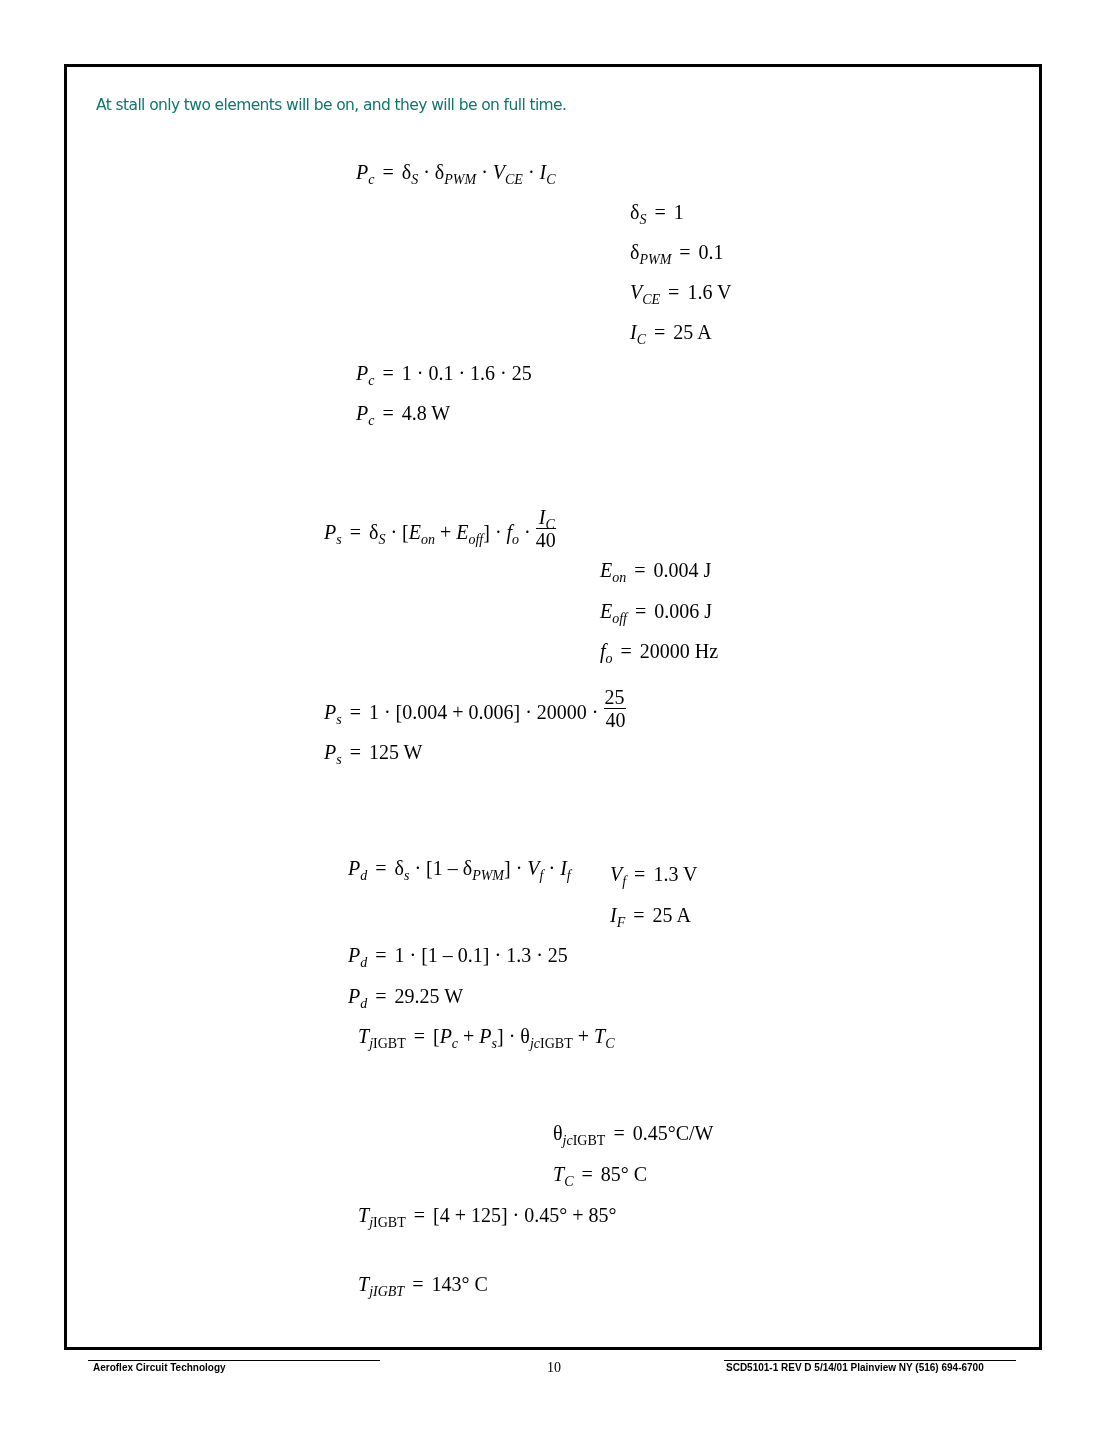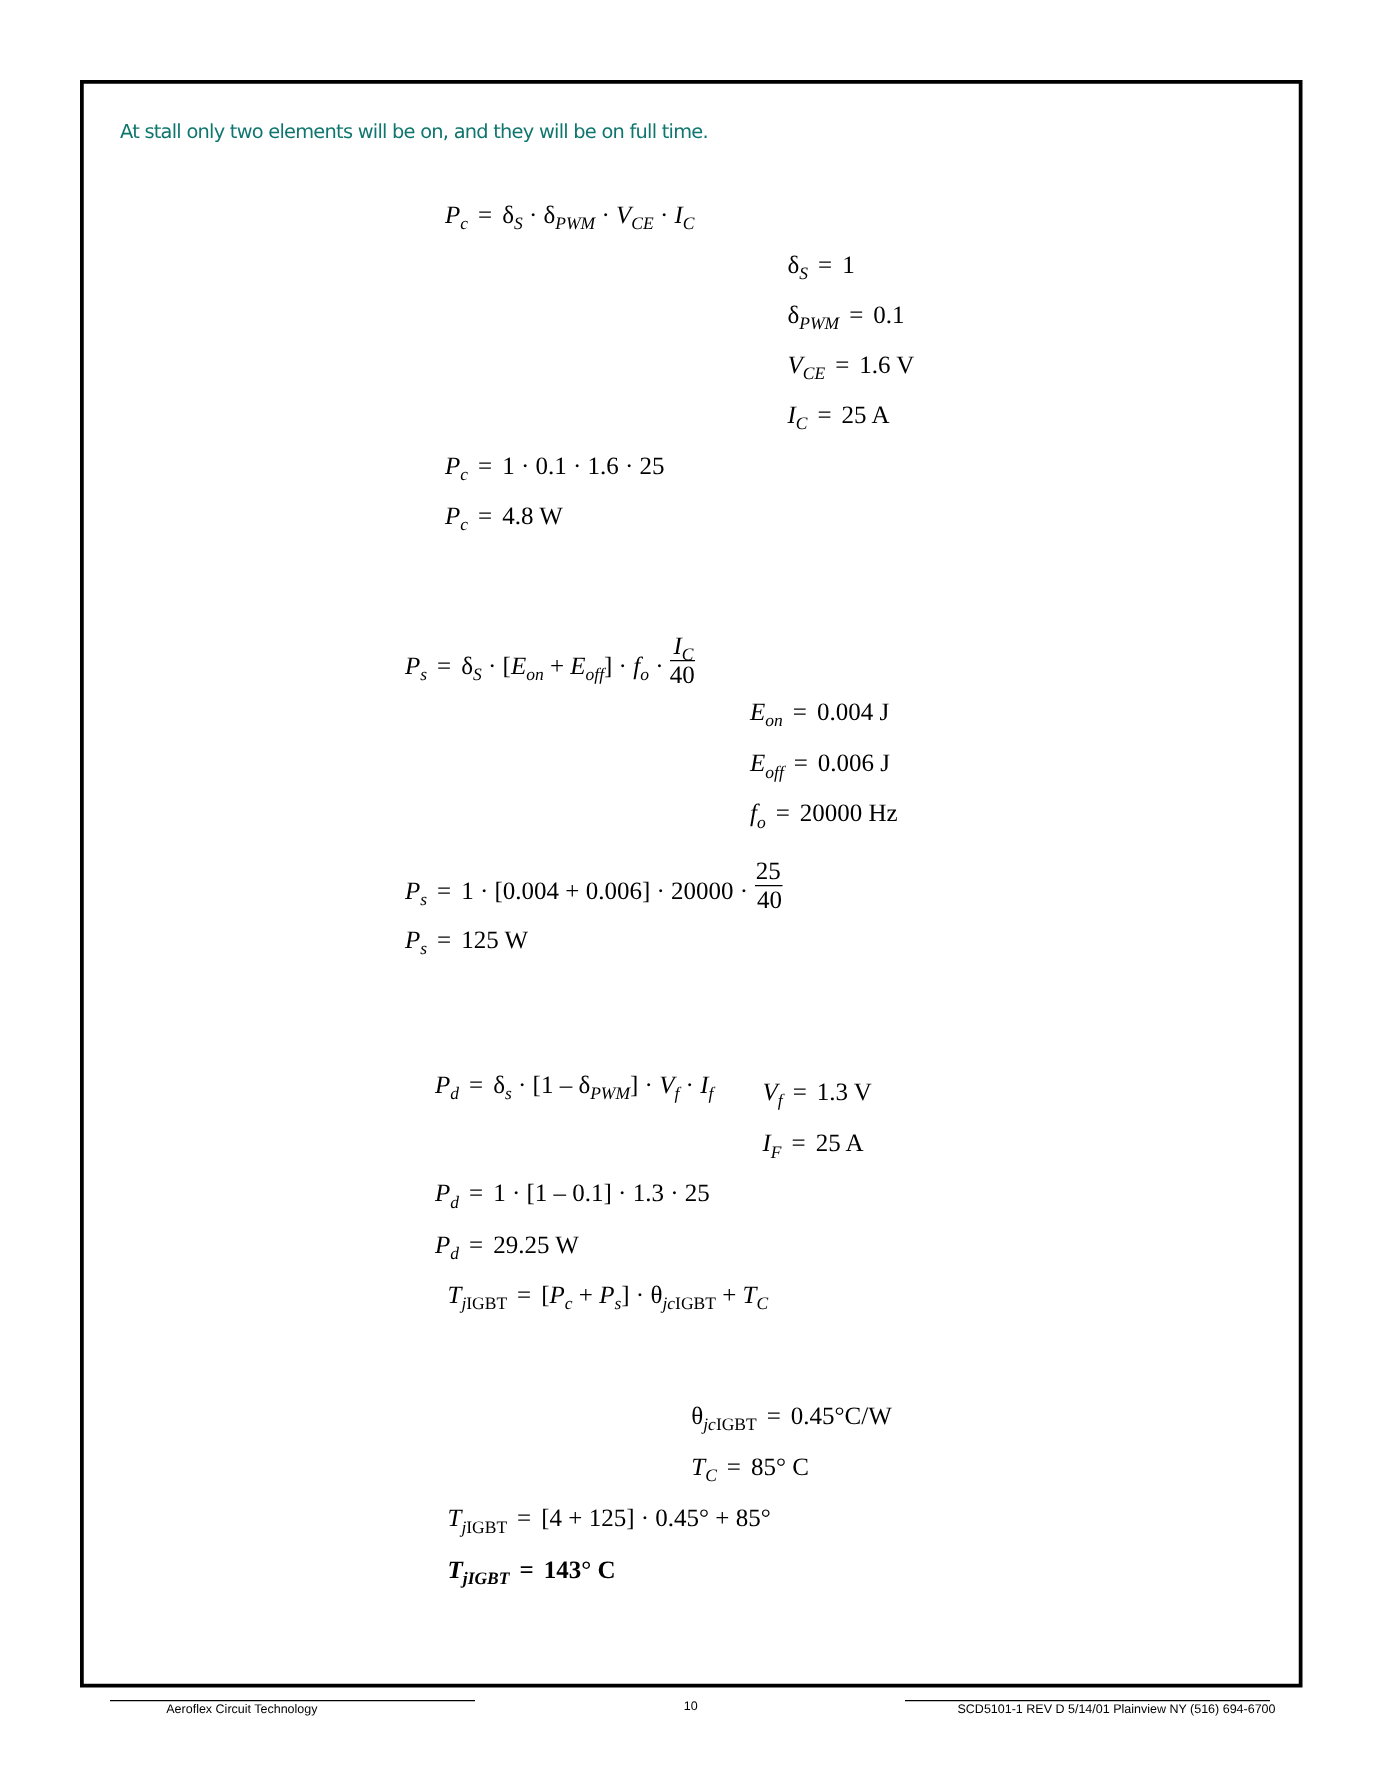--- a/index.html
+++ b/index.html
@@ -22,24 +22,24 @@
   .eq .sp { display: inline-block; width: 8px; }
   .frac {
     display: inline-block; vertical-align: middle; text-align: right; position: relative; top: -6px;
   }
   .frac .num { display: block; border-bottom: 1.5px solid #000; padding: 0 1px; line-height: 22px; }
   .frac .den { display: block; line-height: 22px; }
   .footer-line {
     position: absolute; height: 1px; background: #000;
   }
   .footer-text {
-    position: absolute; font-family: "Liberation Sans", sans-serif; font-size: 10px; font-weight: normal; margin-left: 40px;
+    position: absolute; font-family: "Liberation Sans", sans-serif; font-size: 10px; font-weight: bold;
   }
   .page-num {
-    position: absolute; font-family: Liberation Sans, sans-serif; font-size: 10px;
+    position: absolute; font-family: Liberation Serif, serif; font-size: 14px;
   }
 </style>
 </head>
 <body>
 
 <div class="frame"></div>
 
 <div class="intro">At stall only two elements will be on, and they will be on full time.</div>
 
 <div class="eq" style="left:356px;top:160px;">
@@ -104,21 +104,21 @@
 </div>
 <div class="eq" style="left:553px;top:1121px;">
   θ<sub><i>jc</i>IGBT</sub><span class="sp"></span>=<span class="sp"></span><span>0.45°C/W</span>
 </div>
 <div class="eq" style="left:553px;top:1162px;">
   <i>T</i><sub><i>C</i></sub><span class="sp"></span>=<span class="sp"></span><span>85° C</span>
 </div>
 <div class="eq" style="left:358px;top:1203px;">
   <i>T</i><sub><i>j</i>IGBT</sub><span class="sp"></span>=<span class="sp"></span><span>[4 + 125] · 0.45° + 85°</span>
 </div>
-<div class="eq" style="left:358px;top:1244px;font-weight:bold;">
+<div class="eq" style="left:358px;top:1272px;">
   <i>T</i><sub><i>jIGBT</i></sub><span class="sp"></span>=<span class="sp"></span><span>143° C</span>
 </div>
 
 <div class="footer-line" style="left:88px;top:1360px;width:292px;"></div>
 <div class="footer-line" style="left:724px;top:1360px;width:292px;"></div>
 <div class="footer-text" style="left:93px;top:1362px;">Aeroflex Circuit Technology</div>
 <div class="page-num" style="left:547px;top:1360px;">10</div>
 <div class="footer-text" style="left:726px;top:1362px;">SCD5101-1 REV D 5/14/01  Plainview NY (516) 694-6700</div>
 
 </body></html>

